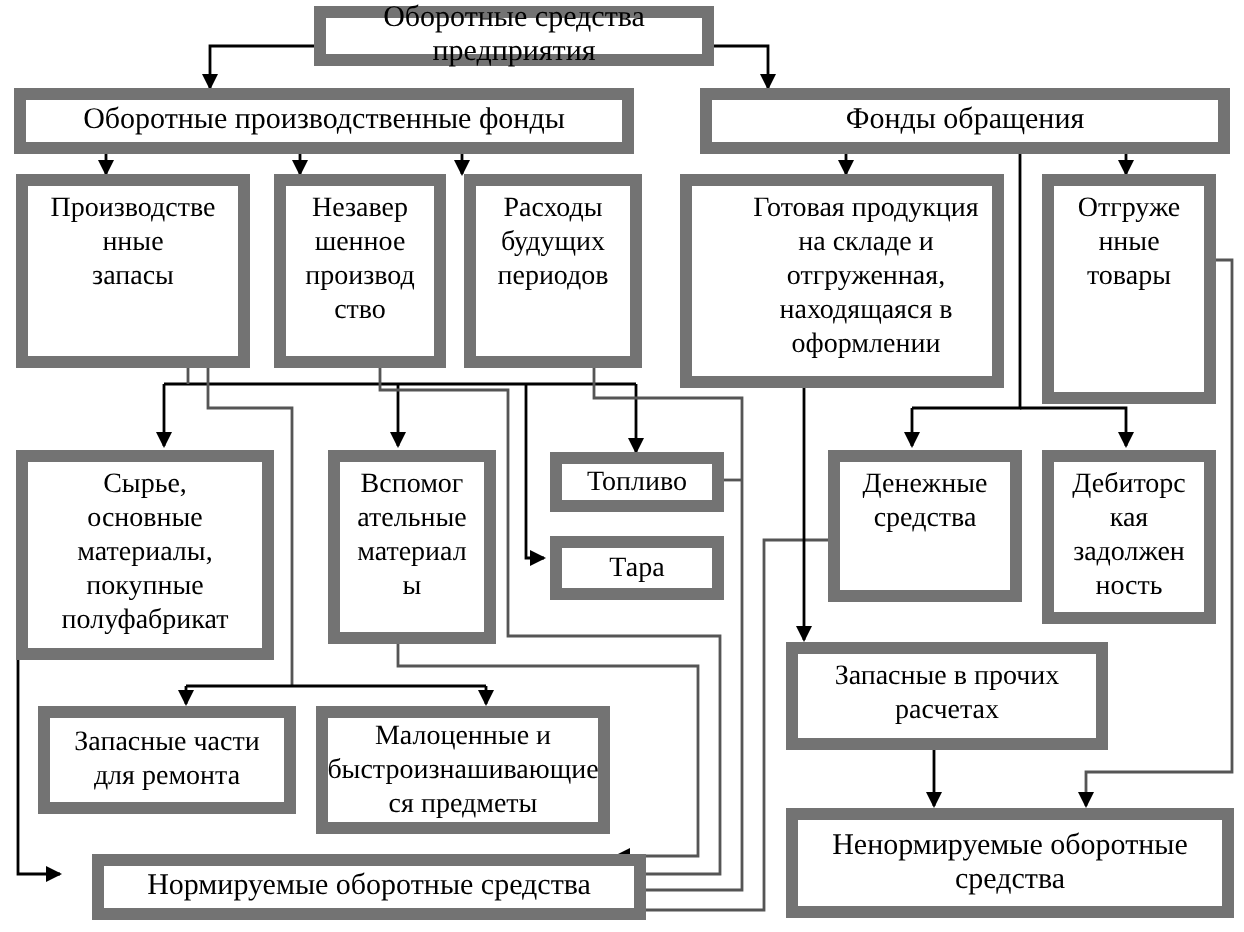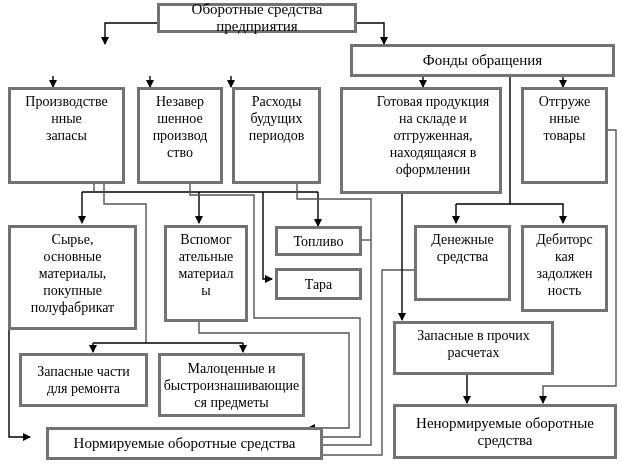--- a/index.html
+++ b/index.html
@@ -1,20 +1,20 @@
 <!DOCTYPE html>
 <html><head>
 <meta charset="utf-8">
 <style>
   html, body { margin: 0; padding: 0; background: #ffffff; }
   #canvas { position: relative; width: 622px; height: 466px; background: #ffffff; overflow: hidden; }
   svg#links { position: absolute; left: 0; top: 0; width: 622px; height: 466px; }
   .box {
     position: absolute; box-sizing: border-box;
-    border: 3px solid #737373; background: #fff;
+    border: 6px solid #737373; background: #fff;
     font-family: "Liberation Serif", "DejaVu Serif", serif;
     font-size: 14px; line-height: 17px; color: #000;
     text-align: center; padding-top: 3px;
     white-space: pre-line;
   }
   .box.mid { display: flex; align-items: center; justify-content: center; padding-top: 0; }
   .box.big { font-size: 15px; }
 </style>
 </head>
 <body>
@@ -61,39 +61,40 @@
       <polyline stroke="#555" points="414,270 382,270 382,455 308,455" marker-end="url(#arr)"></polyline>
 
       <polyline stroke="#000" points="402,193 402,320" marker-end="url(#arr)"></polyline>
       <polyline stroke="#000" points="467,374 467,403" marker-end="url(#arr)"></polyline>
       <polyline stroke="#555" points="607,130 616,130 616,386 543,386 543,403" marker-end="url(#arr)"></polyline>
     </g>
   </svg>
 
   <div class="box mid big" style="left:157px;top:3px;width:200px;height:30px;">Оборотные средства предприятия</div>
 
+  <div class="box mid big" style="left:7px;top:44px;width:310px;height:33px;">Оборотные производственные фонды</div>
   <div class="box mid big" style="left:350px;top:44px;width:265px;height:33px;">Фонды обращения</div>
 
   <div class="box" style="left:8px;top:87px;width:117px;height:97px;">Производстве
 нные
 запасы</div>
   <div class="box" style="left:137px;top:87px;width:86px;height:97px;">Незавер
 шенное
 производ
 ство</div>
   <div class="box" style="left:232px;top:87px;width:89px;height:97px;">Расходы
 будущих
 периодов</div>
 
   <div class="box" style="left:340px;top:87px;width:162px;height:107px;padding-left:24px;">Готовая продукция
 на складе и
 отгруженная,
 находящаяся в
 оформлении</div>
-  <div class="box" style="left:521px;top:87px;width:87px;height:97px;">Отгруже
+  <div class="box" style="left:521px;top:87px;width:87px;height:115px;">Отгруже
 нные
 товары</div>
 
   <div class="box" style="left:8px;top:225px;width:129px;height:105px;">Сырье,
 основные
 материалы,
 покупные
 полуфабрикат</div>
   <div class="box" style="left:164px;top:225px;width:84px;height:97px;">Вспомог
 ательные

